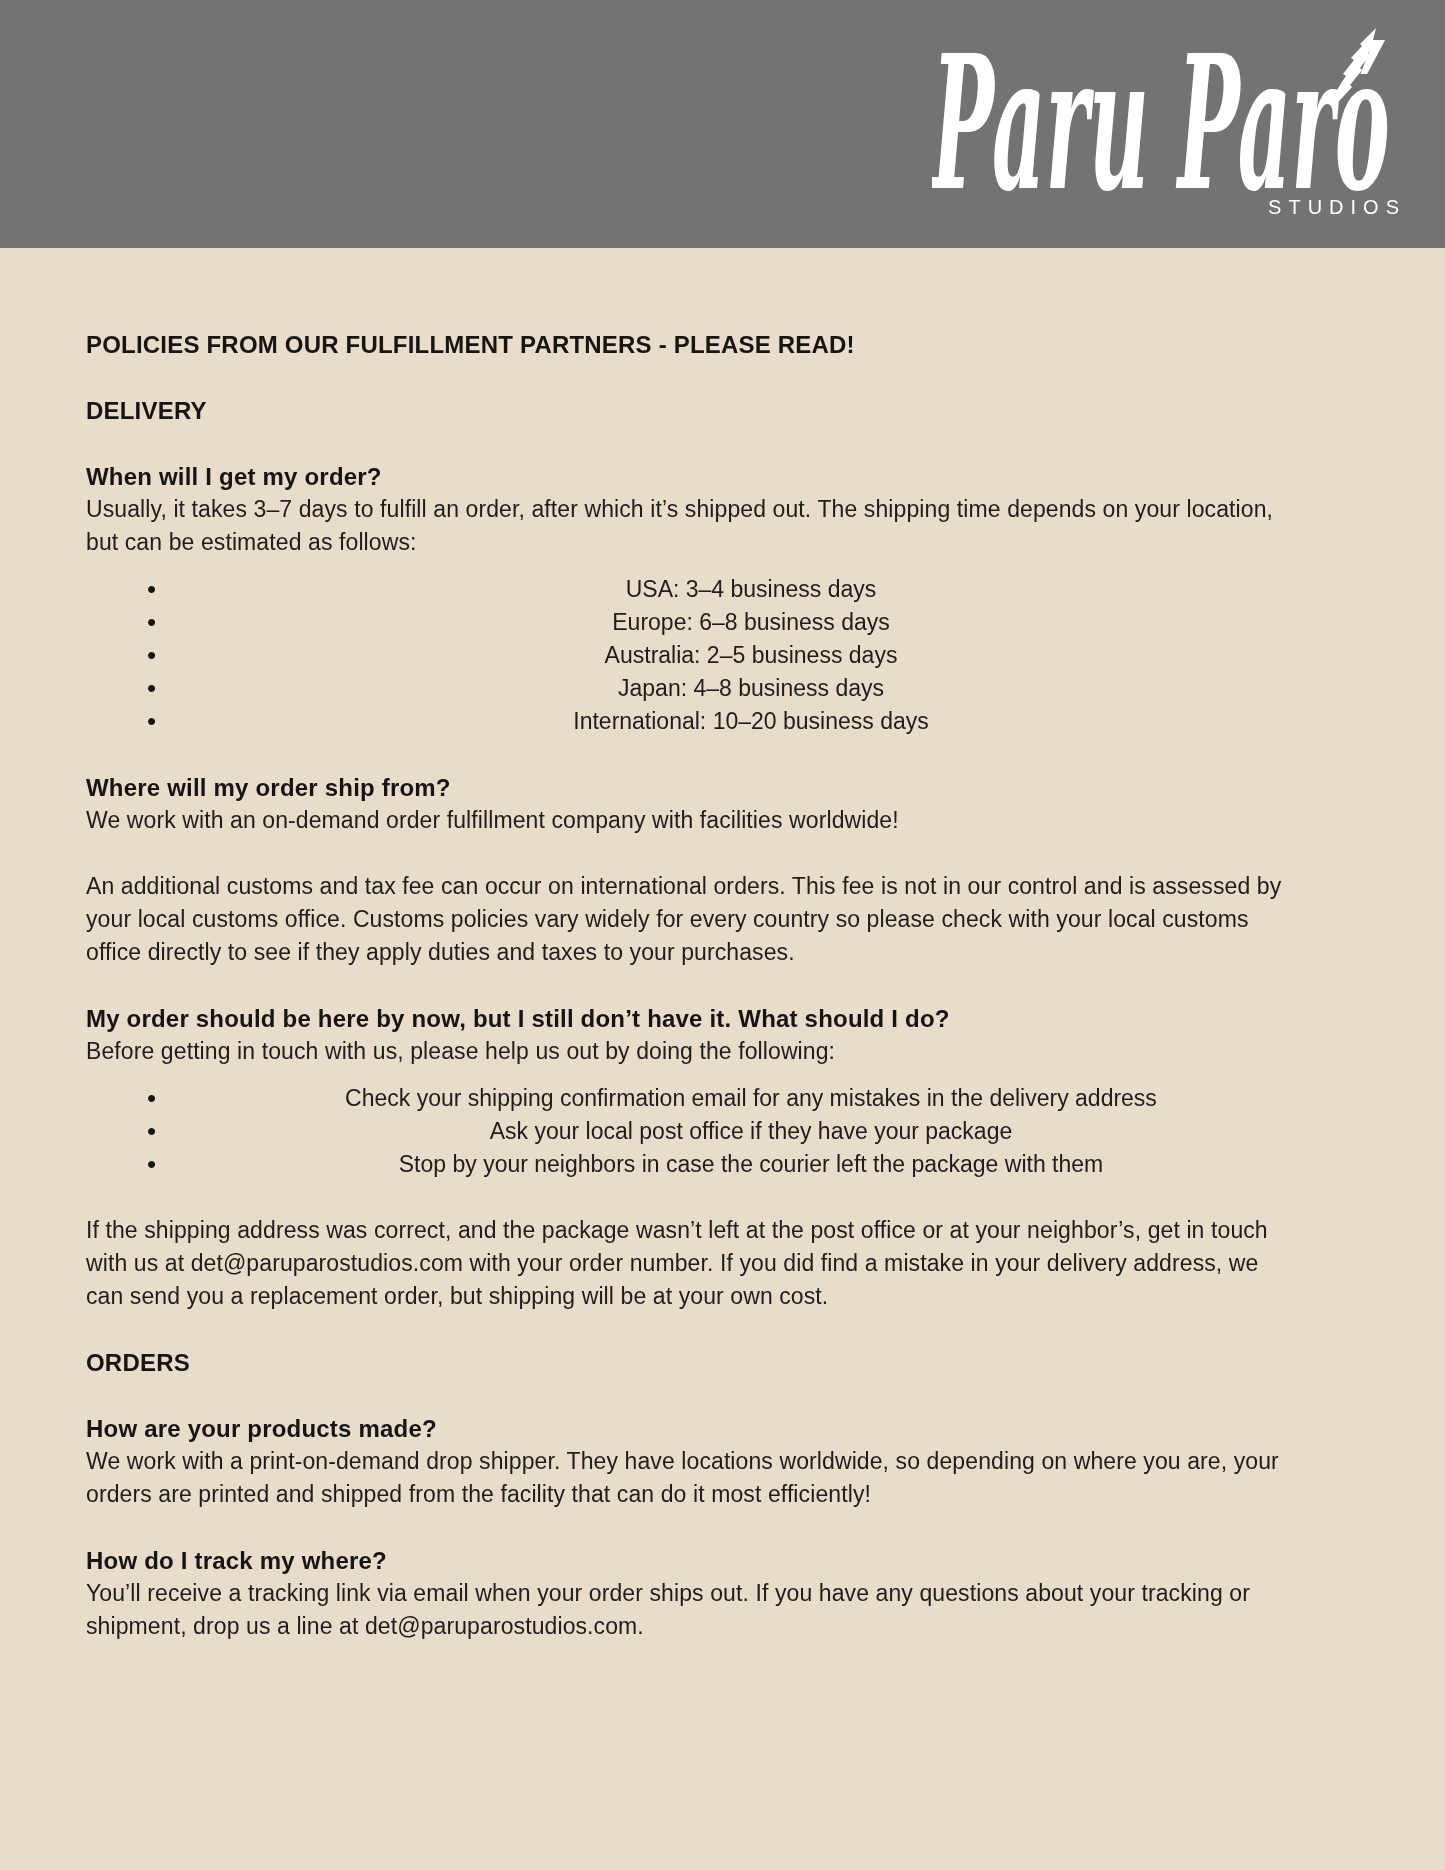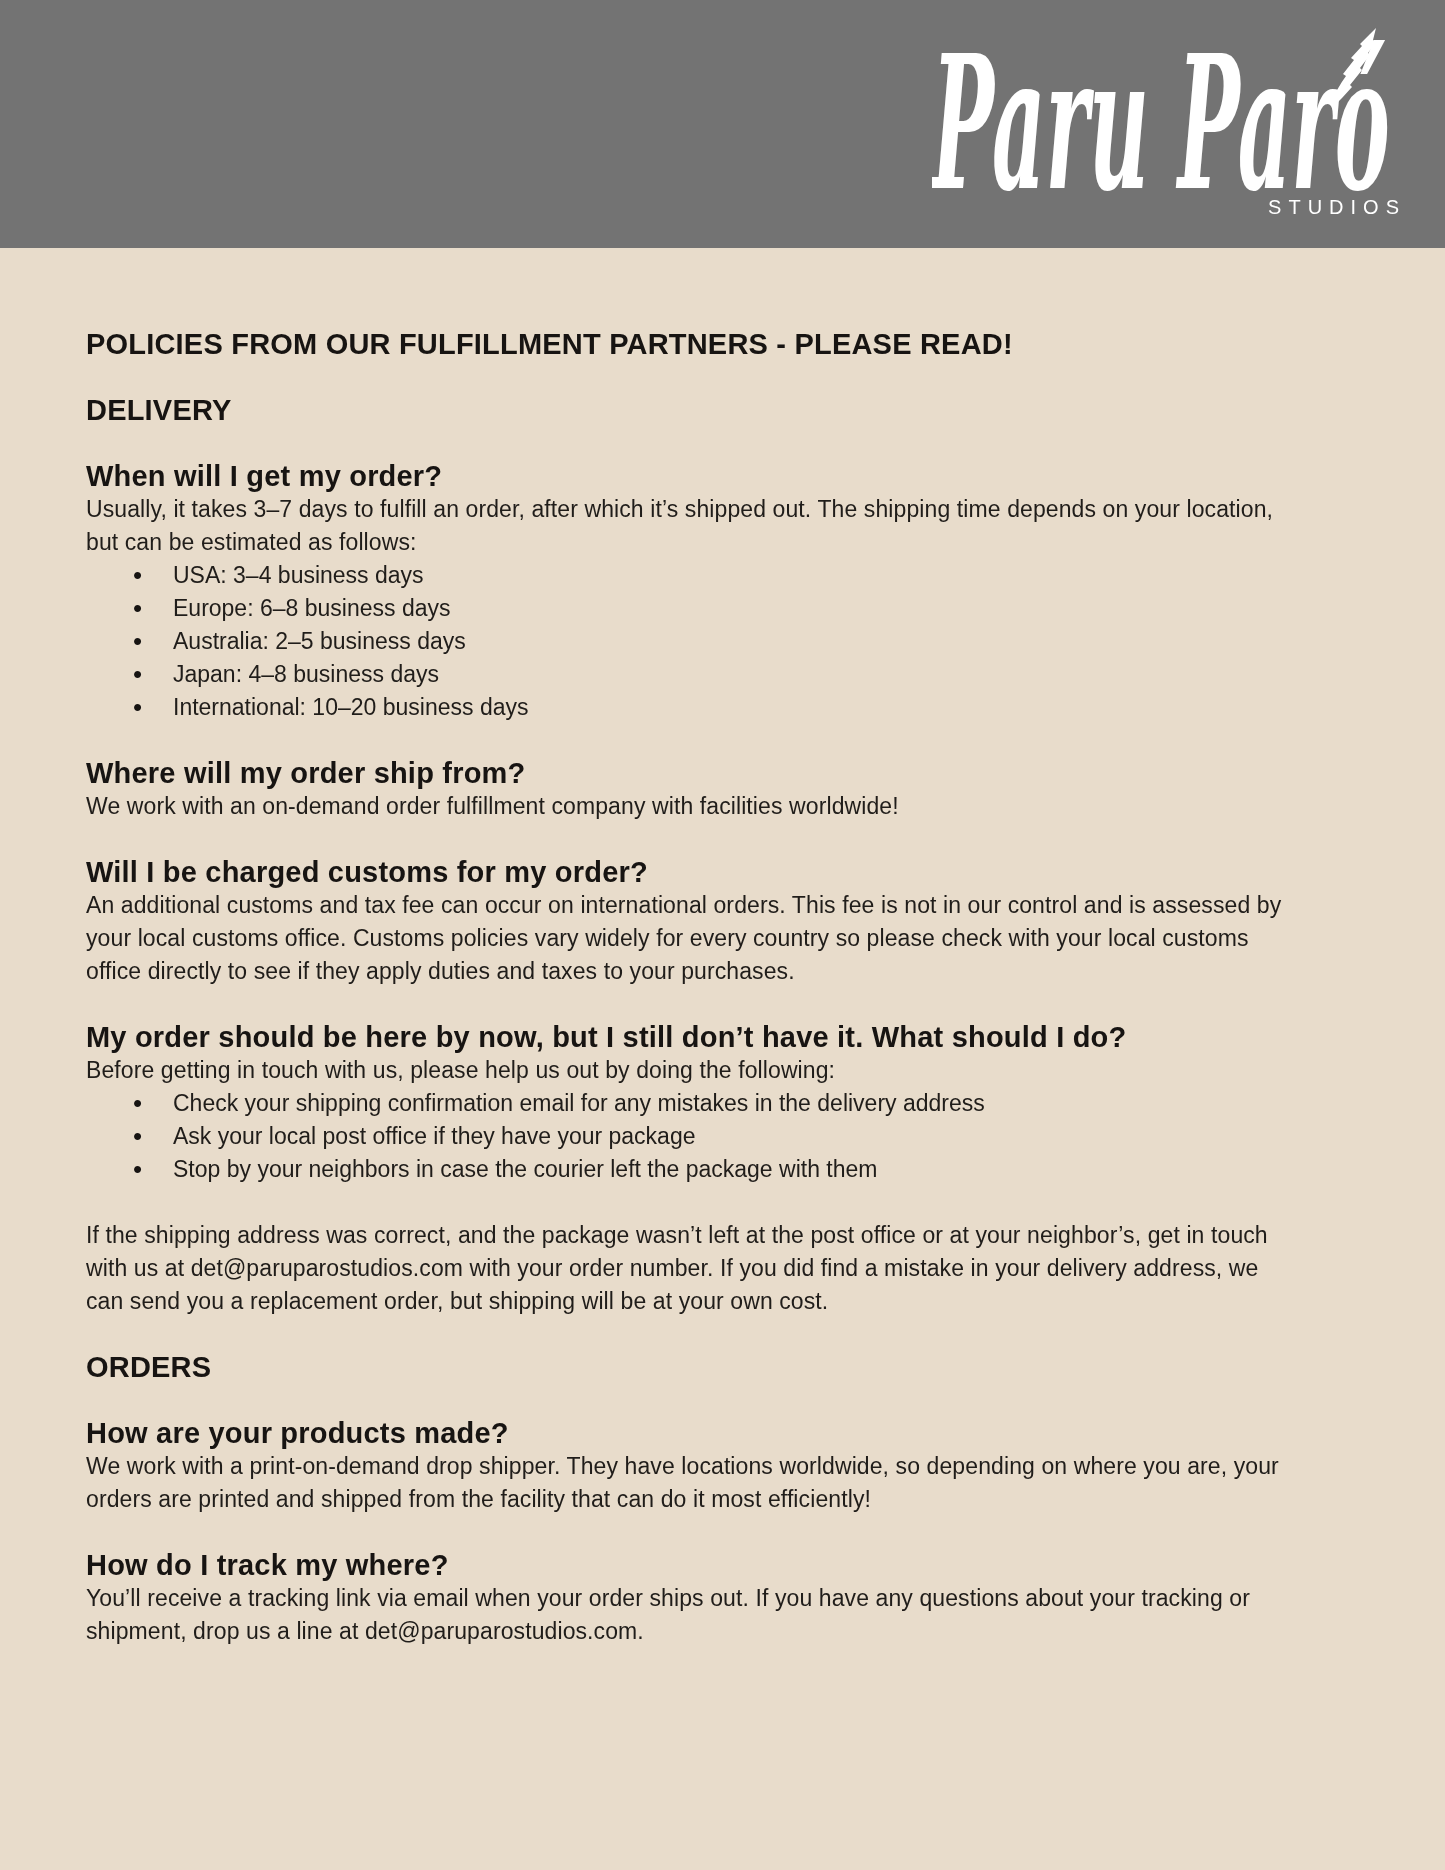--- a/index.html
+++ b/index.html
@@ -36,29 +36,30 @@
 
   p {
     margin: 0;
     font-size: 23px;
     line-height: 33px;
     max-width: 1215px;
     letter-spacing: 0.1px;
   }
   .h {
     font-weight: bold;
-    font-size: 29px;
+    font-size: 24px;
     letter-spacing: 0.2px;
     color: #171412;
   }
   ul.bullets {
-    margin: 0;
+    margin: 14px;
     padding: 0;
     list-style: none;
     max-width: 1215px;
+    text-align: center;
   }
   ul.bullets li {
     position: relative;
     font-size: 23px;
     line-height: 33px;
     padding-left: 87px;
   }
   ul.bullets li::before {
     content: "\2022";
     position: absolute;
@@ -101,21 +102,20 @@
         <li>International: 10–20 business days</li>
       </ul>
     </div>
 
     <div class="block">
       <p class="h">Where will my order ship from?</p>
       <p>We work with an on-demand order fulfillment company with facilities worldwide!</p>
     </div>
 
     <div class="block">
-      <p class="h">Will I be charged customs for my order?</p>
       <p>An additional customs and tax fee can occur on international orders. This fee is not in our control and is assessed by your local customs office. Customs policies vary widely for every country so please check with your local customs office directly to see if they apply duties and taxes to your purchases.</p>
     </div>
 
     <div class="block">
       <p class="h">My order should be here by now, but I still don’t have it. What should I do?</p>
       <p>Before getting in touch with us, please help us out by doing the following:</p>
       <ul class="bullets">
         <li>Check your shipping confirmation email for any mistakes in the delivery address</li>
         <li>Ask your local post office if they have your package</li>
         <li>Stop by your neighbors in case the courier left the package with them</li>

